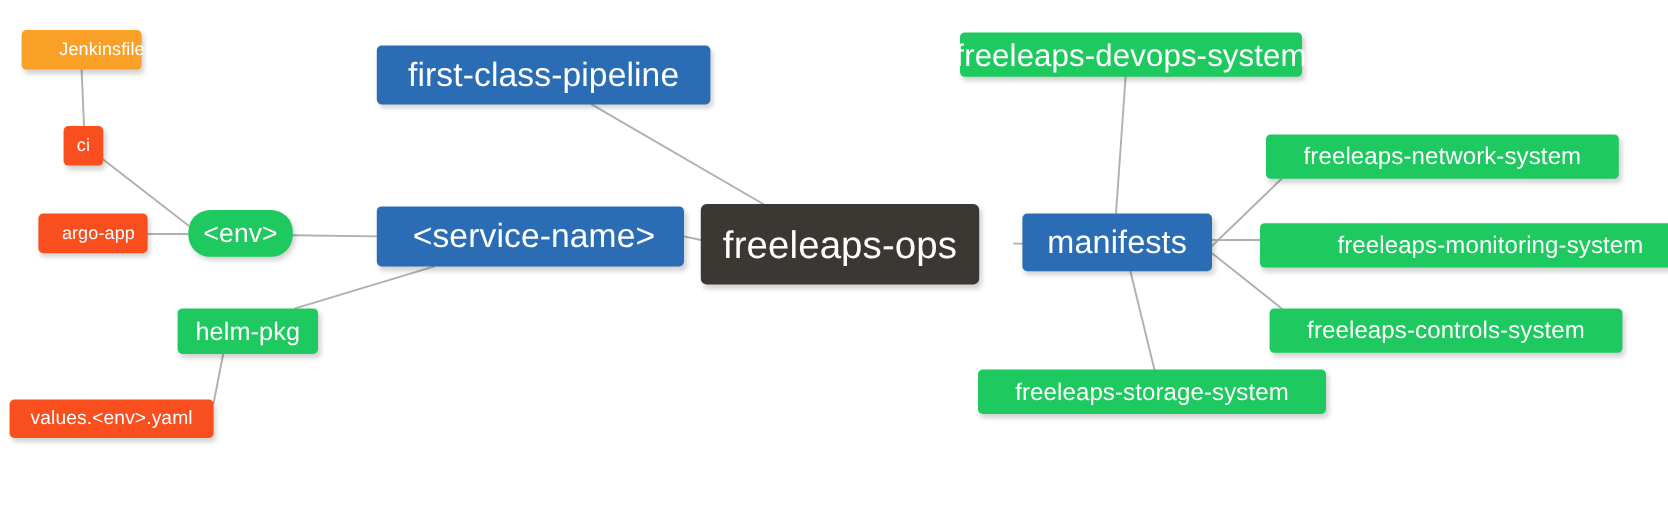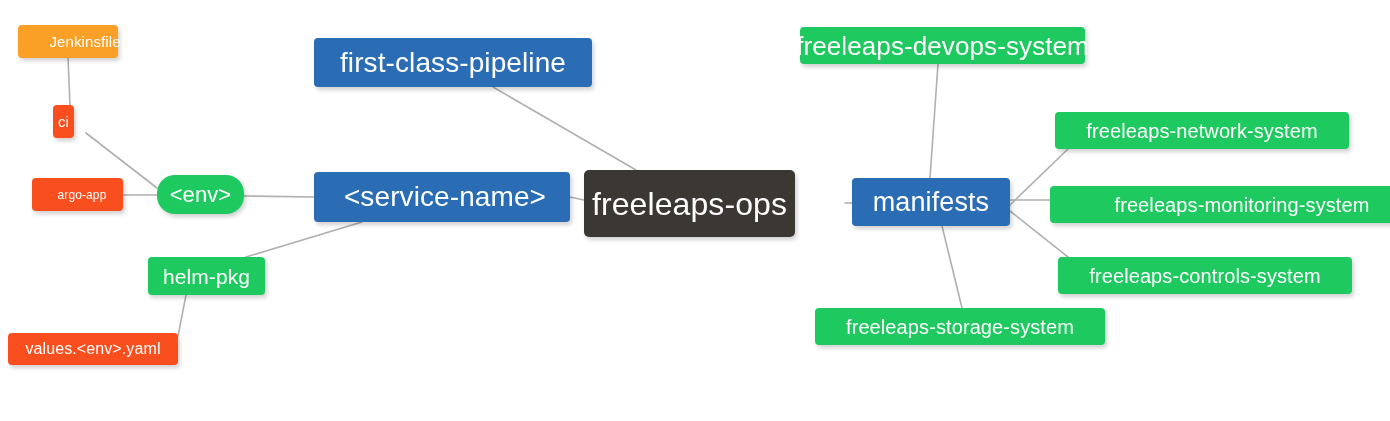--- a/index.html
+++ b/index.html
@@ -66,28 +66,28 @@
       <line x1="570" y1="197" x2="584" y2="200" stroke="#b0b0b0" stroke-width="1.6" stroke-linecap="round"></line>
       <line x1="845" y1="203" x2="852" y2="203" stroke="#b0b0b0" stroke-width="1.6" stroke-linecap="round"></line>
       <line x1="938" y1="64" x2="930" y2="178" stroke="#b0b0b0" stroke-width="1.6" stroke-linecap="round"></line>
       <line x1="1068" y1="149" x2="1010" y2="205" stroke="#b0b0b0" stroke-width="1.6" stroke-linecap="round"></line>
       <line x1="1050" y1="200" x2="1010" y2="200" stroke="#b0b0b0" stroke-width="1.6" stroke-linecap="round"></line>
       <line x1="1068" y1="257" x2="1010" y2="211" stroke="#b0b0b0" stroke-width="1.6" stroke-linecap="round"></line>
       <line x1="962" y1="308" x2="942" y2="226" stroke="#b0b0b0" stroke-width="1.6" stroke-linecap="round"></line>
     </svg>
   <div id="nodes">
       <div class="node orange" style="left: 18px; top: 25px; width: 100px; height: 33px; font-size: 15px;">Jenkinsfile</div>
-      <div class="node red" style="left: 53px; top: 105px; width: 21px; height: 33px; font-size: 15px;">ci</div>
-      <div class="node red" style="left: 32px; top: 178px; width: 91px; height: 33px; font-size: 12px; padding-left: 19px;">argo-app</div>
+      <div class="node red" style="left: 53px; top: 105px; width: 33px; height: 33px; font-size: 15px;">ci</div>
+      <div class="node red" style="left: 32px; top: 178px; width: 91px; height: 33px; font-size: 15px; padding-left: 19px;">argo-app</div>
       <div class="node green" style="left: 157px; top: 175px; width: 87px; height: 39px; font-size: 22px; border-radius: 18px;">&lt;env&gt;</div>
       <div class="node green" style="left: 148px; top: 257px; width: 117px; height: 38px; font-size: 21px;">helm-pkg</div>
       <div class="node red" style="left: 8px; top: 333px; width: 170px; height: 32px; font-size: 16px;">values.&lt;env&gt;.yaml</div>
       <div class="node blue" style="left: 314px; top: 38px; width: 278px; height: 49px; font-size: 28px;">first-class-pipeline</div>
       <div class="node blue" style="left: 314px; top: 172px; width: 256px; height: 50px; font-size: 28px; padding-left: 16px;">&lt;service-name&gt;</div>
-      <div class="node root" style="left: 584px; top: 170px; width: 211px; height: 67px; font-size: 32px;">freeleaps-ops</div>
+      <div class="node root" style="left: 584px; top: 170px; width: 232px; height: 67px; font-size: 32px;">freeleaps-ops</div>
       <div class="node blue" style="left: 852px; top: 178px; width: 158px; height: 48px; font-size: 27px;">manifests</div>
       <div class="node green" style="left: 800px; top: 27px; width: 285px; height: 37px; font-size: 26px;">freeleaps-devops-system</div>
       <div class="node green" style="left: 1055px; top: 112px; width: 294px; height: 37px; font-size: 20px;">freeleaps-network-system</div>
       <div class="node green" style="left: 1050px; top: 186px; width: 384px; height: 37px; font-size: 20px;">freeleaps-monitoring-system</div>
       <div class="node green" style="left: 1058px; top: 257px; width: 294px; height: 37px; font-size: 20px;">freeleaps-controls-system</div>
       <div class="node green" style="left: 815px; top: 308px; width: 290px; height: 37px; font-size: 20px;">freeleaps-storage-system</div>
     </div>
 </div>
 
 </body></html>

